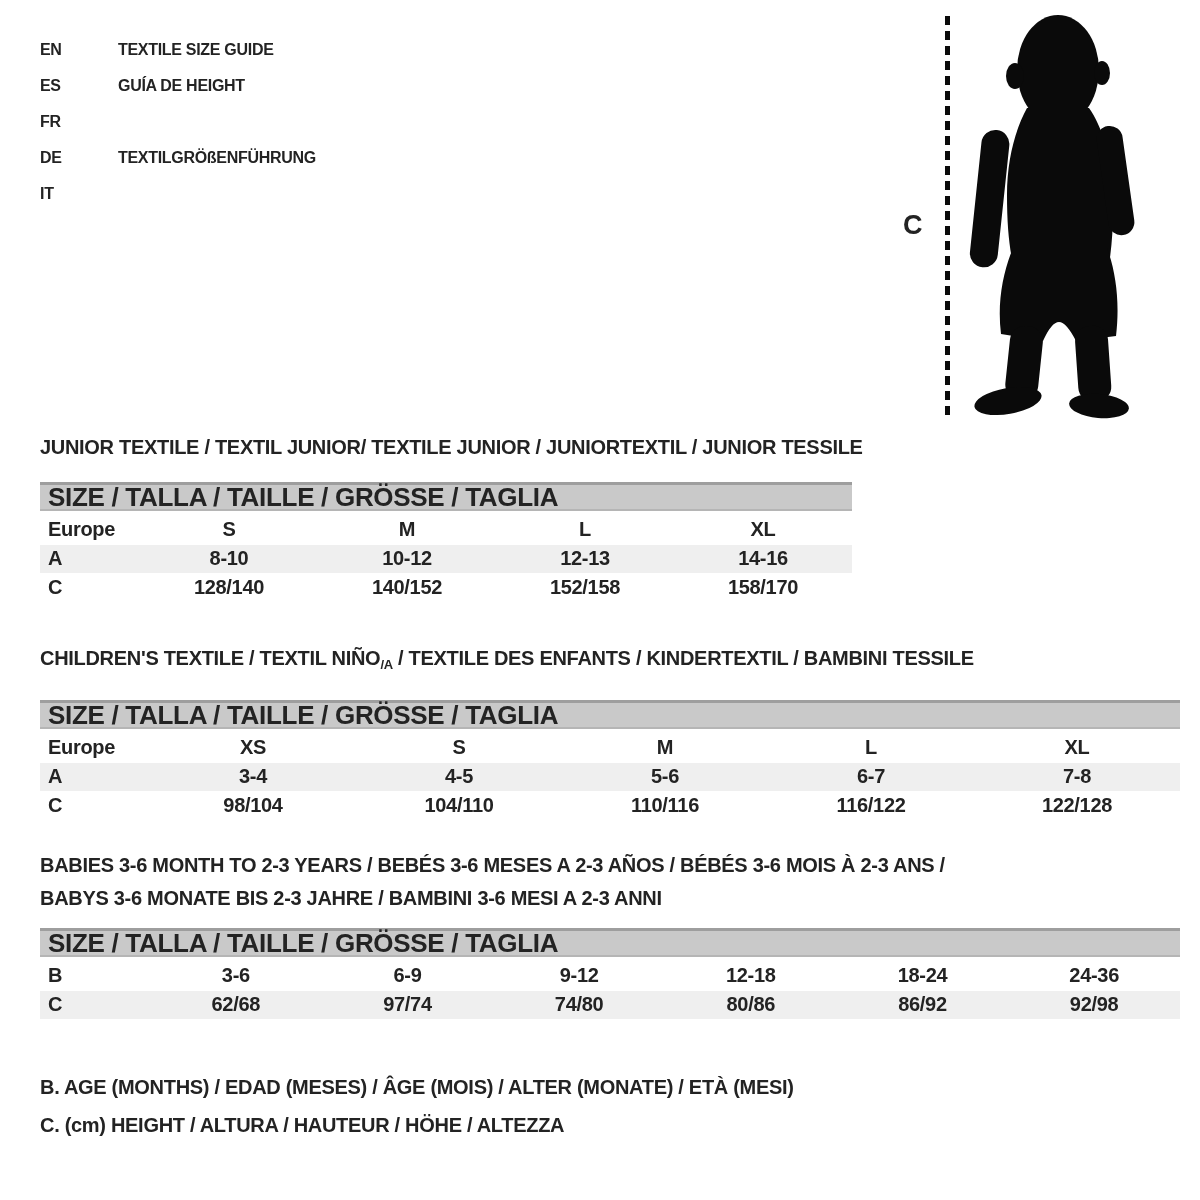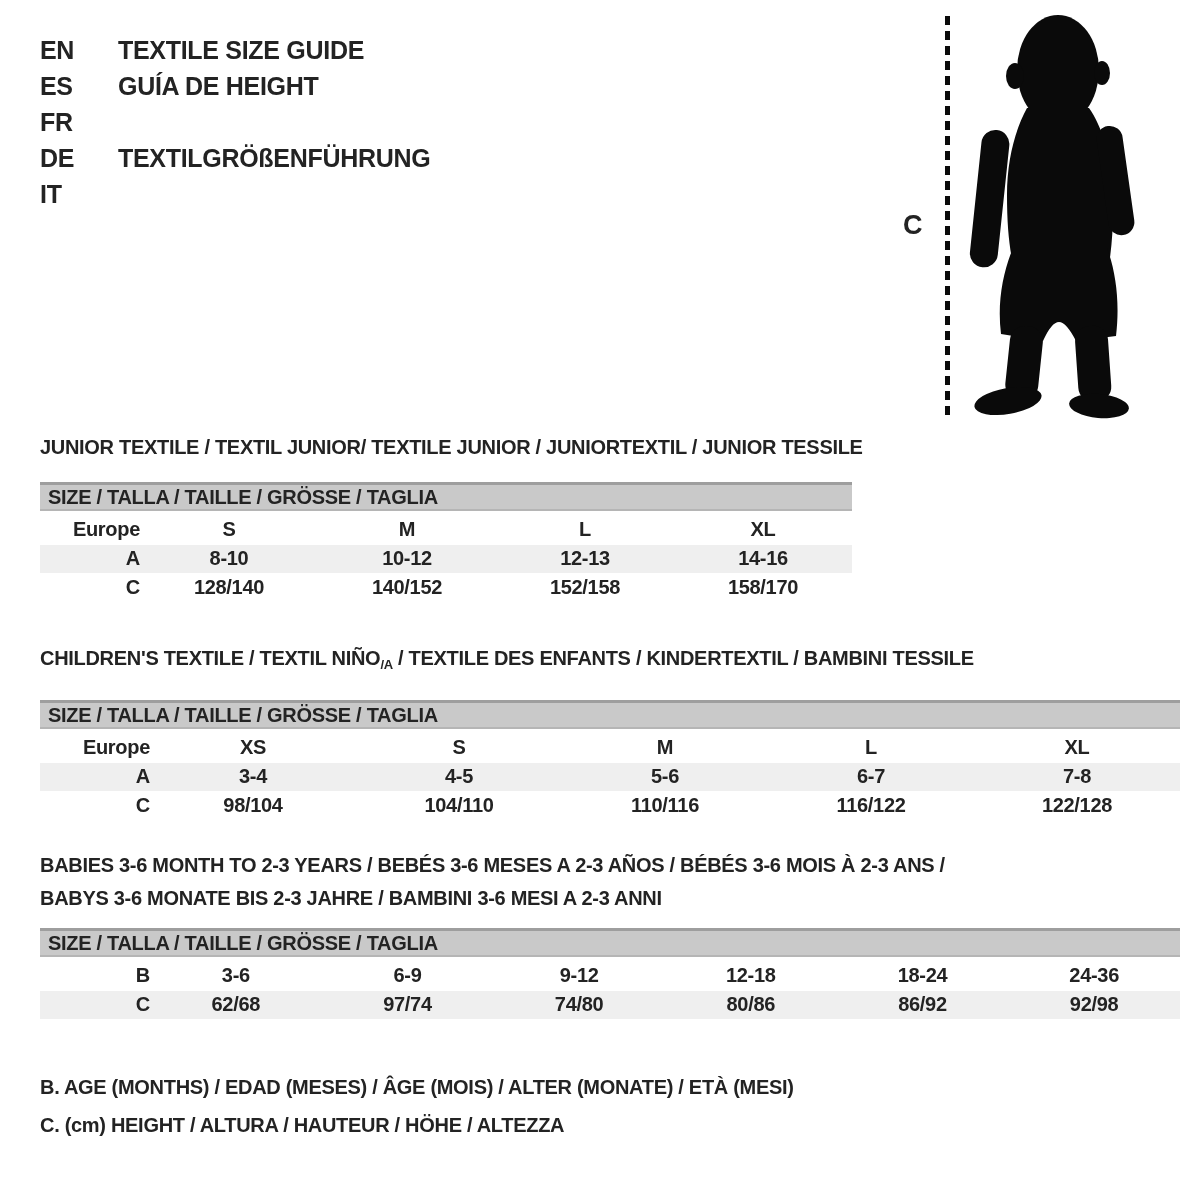--- a/index.html
+++ b/index.html
@@ -21,21 +21,21 @@
   .page{
     position:relative;
     width:1200px;height:1200px;
     background:var(--page-bg);
     overflow:hidden;
     letter-spacing:-0.3px;
   }
 
   
   .lang-block{position:absolute;top:32px;left:40px;}
-  .lang-row{display:flex;line-height:36px;font-size:25px;}
+  .lang-row{display:flex;line-height:36px;font-size:16px;}
   .lang-code{width:78px;flex:0 0 78px;}
   .lang-title{white-space:nowrap;}
 
   
   .measure-label{position:absolute;left:903px;top:210px;font-size:27px;}
   .dash-line{
     position:absolute;left:945px;top:16px;width:5px;height:400px;
     background:repeating-linear-gradient(to bottom,
       var(--silhouette) 0px,var(--silhouette) 9px,
       transparent 9px,transparent 15px);
@@ -54,33 +54,33 @@
   .babies-title{line-height:33px;}
   .babies-title-gap{margin-bottom:13px;}
   .subscript{font-size:13px;vertical-align:-4px;}
 
   .size-header-bar{
     background:var(--table-header-bg);
     border-top:3px solid var(--table-header-top);
     border-bottom:2px solid var(--table-header-bottom);
     height:29px;line-height:24px;
     padding-left:8px;
-    font-size:20px;
+    font-size:26px;
     margin-bottom:4px;
   }
   table.size-table{
     width:100%;border-collapse:collapse;table-layout:fixed;
   }
   table.size-table td{
     height:29px;font-size:20px;font-weight:bold;
     text-align:center;vertical-align:middle;
     border-bottom:1px solid #fff;
     overflow:hidden;white-space:nowrap;
   }
-  table.size-table td.lbl{text-align:right;padding-left:8px;}
+  table.size-table td.lbl{text-align:left;padding-left:8px;}
   tr.row-white td{background:transparent;}
   tr.row-alt td{background:var(--row-alt-bg);}
   col.lbl-col-j{width:100px;}
   col.lbl-col{width:110px;}
 
   
   .notes{position:absolute;left:40px;top:1068px;}
   .note-line{font-size:20px;line-height:38px;white-space:nowrap;}
 </style>
 </head>

